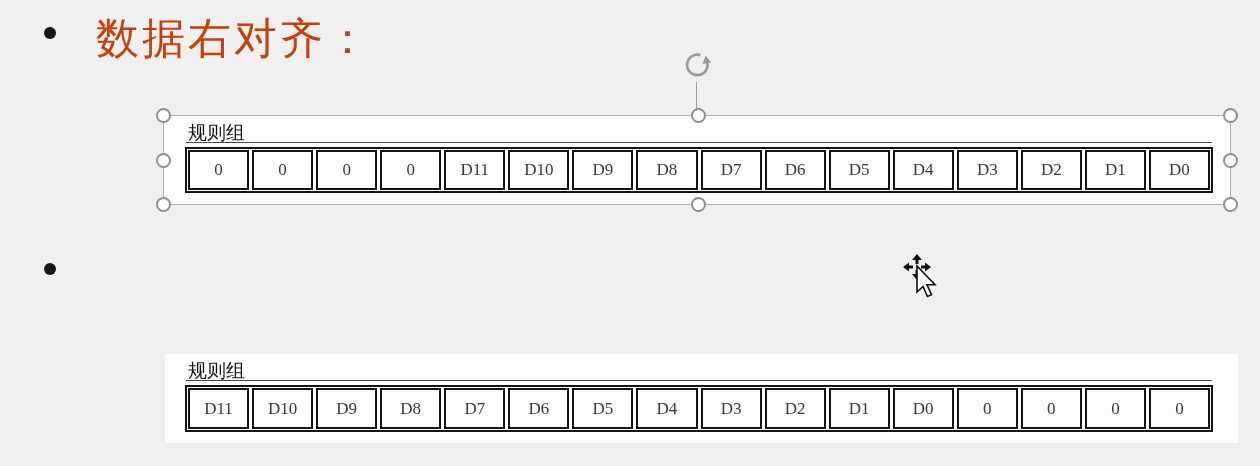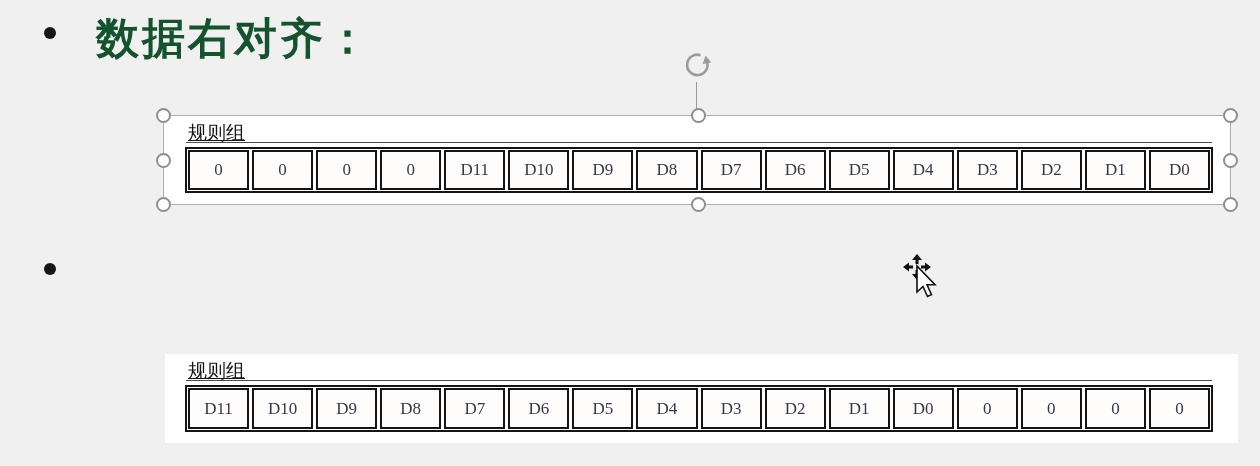--- a/index.html
+++ b/index.html
@@ -5,32 +5,32 @@
   html,body { margin:0; padding:0; }
   .slide {
     position:relative; width:1260px; height:466px;
     background:#f0f0f0; overflow:hidden;
     font-family:"Liberation Sans", sans-serif;
   }
 
   
   .bullet-dot { position:absolute; width:12px; height:12px; border-radius:50%; background:#161616; }
   .heading {
-    position:absolute; font-size:43px; line-height:50px; color:#14532d;
-    letter-spacing:3px; white-space:nowrap;font-weight:bold;
+    position:absolute; font-size:43px; line-height:50px; color:#c2410c;
+    letter-spacing:3px; white-space:nowrap;
   }
 
   
   .picture { position:absolute; background:#fefefe; }
   #pic1 { left:164px; top:116px; width:1066px; height:88px; outline:1px solid #aeaeae; }
   #pic2 { left:165px; top:354px; width:1073px; height:89px; }
 
   .group-label {
     position:absolute; font-family:"Liberation Serif", "DejaVu Serif", serif;
-    font-size:19px; line-height:19px; color:#141414; white-space:nowrap;text-decoration:underline;
+    font-size:19px; line-height:19px; color:#141414; white-space:nowrap;
   }
   .group-line { position:absolute; height:1px; background:#4a4a4a; }
 
   
   .bitrow {
     position:absolute; display:flex; gap:3px;
     border:2px solid #141414; padding:1px; box-sizing:border-box; background:#fff;
   }
   .cell {
     flex:1; border:2px solid #141414; background:#fffdfb;

